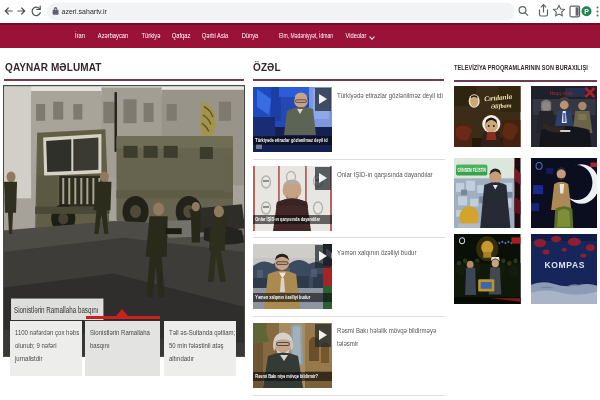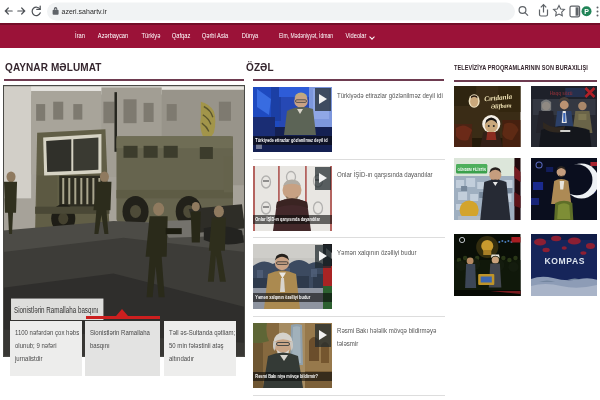--- a/index.html
+++ b/index.html
@@ -23,21 +23,21 @@
 
 .sep{position:absolute;left:253px;width:192px;height:1px;background:#ddd}
 .mth{position:absolute;left:253px;width:79px;height:65px}
 .mtt{position:absolute;left:337px;font-size:8px;color:#555;line-height:13px;white-space:nowrap;transform:scaleX(.76);transform-origin:0 0}
 .play{position:absolute;right:1px;top:1px;width:16px;height:23px;background:rgba(30,40,45,.72)}
 .play:after{content:"";position:absolute;left:4px;top:6px;border-left:8px solid #f2f2f2;border-top:5.5px solid transparent;border-bottom:5.5px solid transparent}
 .cap{position:absolute;left:0;bottom:7px;width:100%;height:9px;background:rgba(10,10,10,.6);color:#fff;overflow:hidden;font-size:5px;line-height:9px}
 .cap span{display:inline-block;vertical-align:top;font-size:5px;font-weight:bold;line-height:9px;padding-left:3px;white-space:nowrap;transform:scaleX(.78);transform-origin:0 0}
 .thsvg{position:absolute;left:0;top:0;width:100%;height:100%}
 
-.rth{position:absolute;width:66.5px;height:62px}
+.rth{position:absolute;width:66.5px;height:70px}
 </style></head>
 <body>
 
 <div id="chrome">
 <svg width="600" height="23" viewBox="0 0 600 23">
  <g stroke="#4d5156" stroke-width="1.2" fill="none" stroke-linecap="round">
   <path d="M12.2 11 H5.3 M8.3 8 L5.3 11 L8.3 14"></path>
   <path d="M17.8 11 H24.7 M21.7 8 L24.7 11 L21.7 14"></path>
   <path d="M40 9.3 A4.2 4.2 0 1 0 40.3 12.8"></path>
   <path d="M40.2 6 L40.2 9.4 L36.8 9.4" stroke-width="1.2"></path>
@@ -73,21 +73,21 @@
  <span class="nv" style="left:150.5px">Türkiyə</span>
  <span class="nv" style="left:180.5px">Qafqaz</span>
  <span class="nv" style="left:215px">Qərbi Asia</span>
  <span class="nv" style="left:250px">Dünya</span>
  <span class="nv" style="left:306px;transform:translateX(-50%) scaleX(.72)">Elm, Mədəniyyət, İdman</span>
  <span class="nv" style="left:355.5px">Videolar</span>
  <span class="chev" style="left:370px;top:10px"></span>
 </div>
 
 <div class="hd" style="left:5px;top:62px">QAYNAR MƏLUMAT</div>
-<div class="hd" style="left:246px;top:62px">ÖZƏL</div>
+<div class="hd" style="left:253px;top:62px">ÖZƏL</div>
 <div class="hd" style="left:454px;top:63px;font-size:7.4px;transform:scaleX(.75);transform-origin:0 0">TELEVİZİYA PROQRAMLARININ SON BURAXILIŞI</div>
 <div class="hr" style="left:4px;top:79px;width:240px"></div>
 <div class="hr" style="left:253px;top:79px;width:191px"></div>
 <div class="hr" style="left:454px;top:80px;width:143px"></div>
 
 <div id="photo">
 <svg class="thsvg" viewBox="0 0 241 228" preserveAspectRatio="none">
  <rect width="241" height="228" fill="#a6a299"></rect>
  <rect x="0" y="0" width="241" height="8" fill="#e6e4df"></rect>
  <rect x="0" y="0" width="28" height="95" fill="#d2cfc8"></rect>

